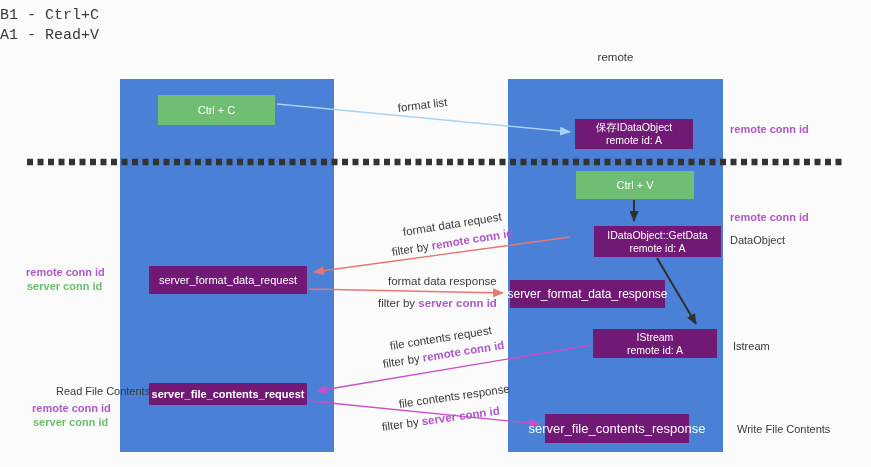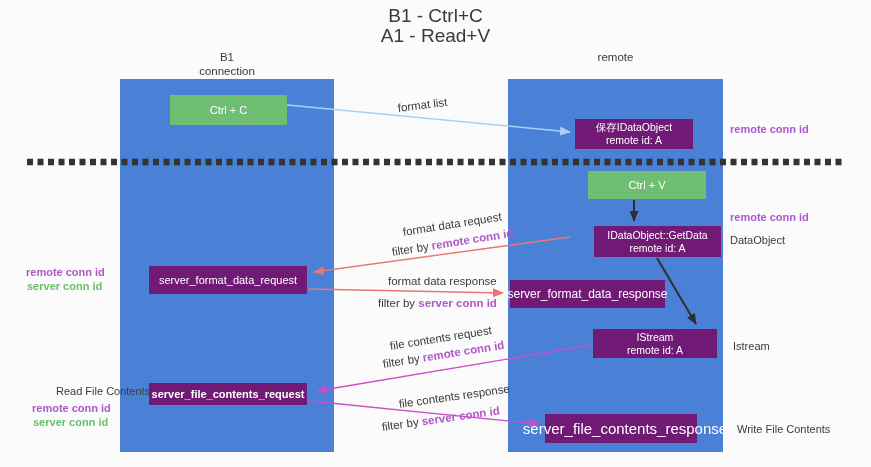--- a/index.html
+++ b/index.html
@@ -4,35 +4,35 @@
 <style>
   html,body{margin:0;padding:0;background:#fbfbfb;}
   .canvas{
     position:relative;width:871px;height:467px;overflow:hidden;
     background:#fbfbfb;
     font-family:"Liberation Sans","DejaVu Sans",sans-serif;
     color:#3a3a3a;
   }
   .abs{position:absolute;}
   .title{
-    left:0;top:6px;width:871px;text-align:center;
-    font-size:19px;line-height:20px;color:#3a3a3a;z-index:5;
+    left:0;top:6px;width:871px;text-align:left;
+    font-size:15px;line-height:20px;color:#3a3a3a;z-index:5;font-family:Liberation Mono, monospace;
   }
   .col-header{
     top:50px;text-align:center;font-size:11.5px;line-height:14px;color:#3a3a3a;z-index:5;
   }
   .lifeline{
     top:79px;height:373px;background:#4a80d6;z-index:1;
   }
   .svglayer{left:0;top:0;z-index:2;pointer-events:none;}
   .node{
     z-index:3;display:flex;flex-direction:column;align-items:center;justify-content:center;
     color:#ffffff;font-size:11px;line-height:13px;text-align:center;
   }
-  .node.green{background:#6fbe74;margin-left:12px;}
+  .node.green{background:#6fbe74;}
   .node.orange{background:#701a75;}
   .flabel{
     z-index:4;font-size:11.5px;color:#3b3b3b;white-space:nowrap;transform-origin:left top;
   }
   .rot{transform:rotate(-9deg);}
   .rot7{transform:rotate(-7deg);}
   .rot8{transform:rotate(-8deg);}
   .key-purple{font-weight:bold;color:#ae58c6;}
   .side{z-index:4;font-size:11px;white-space:nowrap;}
   .side.purple{color:#ae58c6;font-weight:bold;}
@@ -42,24 +42,20 @@
 </head>
 <body>
 
 <div class="canvas">
 
   <div class="abs title">
     <div>B1 - Ctrl+C</div>
     <div>A1 - Read+V</div>
   </div>
 
-  <div class="abs col-header" style="left:120px;width:214px;">
-    <div>B1</div>
-    <div>connection</div>
-  </div>
   <div class="abs col-header" style="left:508px;width:215px;">
     <div>remote</div>
   </div>
 
   <div class="abs lifeline" style="left:120px;width:214px;"></div>
   <div class="abs lifeline" style="left:508px;width:215px;"></div>
 
   <svg class="abs svglayer" width="871" height="467" viewBox="0 0 871 467">
     <defs>
       <marker id="m-blue" markerUnits="userSpaceOnUse" markerWidth="11" markerHeight="9" refX="10" refY="4.5" orient="auto">
@@ -121,21 +117,21 @@
 
   <div class="abs node orange" style="left:593px;top:329px;width:124px;height:29px;font-size:10.5px;">
     <span>IStream</span>
     <span>remote id: A</span>
   </div>
 
   <div class="abs node orange" style="left:149px;top:383px;width:158px;height:22px;font-weight:bold;">
     <span>server_file_contents_request</span>
   </div>
 
-  <div class="abs node orange" style="left:545px;top:414px;width:144px;height:29px;font-size:15px;padding-left:8px;">
+  <div class="abs node orange" style="left:545px;top:414px;width:144px;height:29px;font-size:13px;">
     <span>server_file_contents_response</span>
   </div>
 
   <div class="abs flabel rot7" style="left:397px;top:102px;">format list</div>
 
   <div class="abs flabel rot" style="left:402px;top:226px;">format data request</div>
   <div class="abs flabel rot" style="left:391px;top:246px;">
     <span>filter by </span><span class="key-purple">remote conn id</span>
   </div>
 

